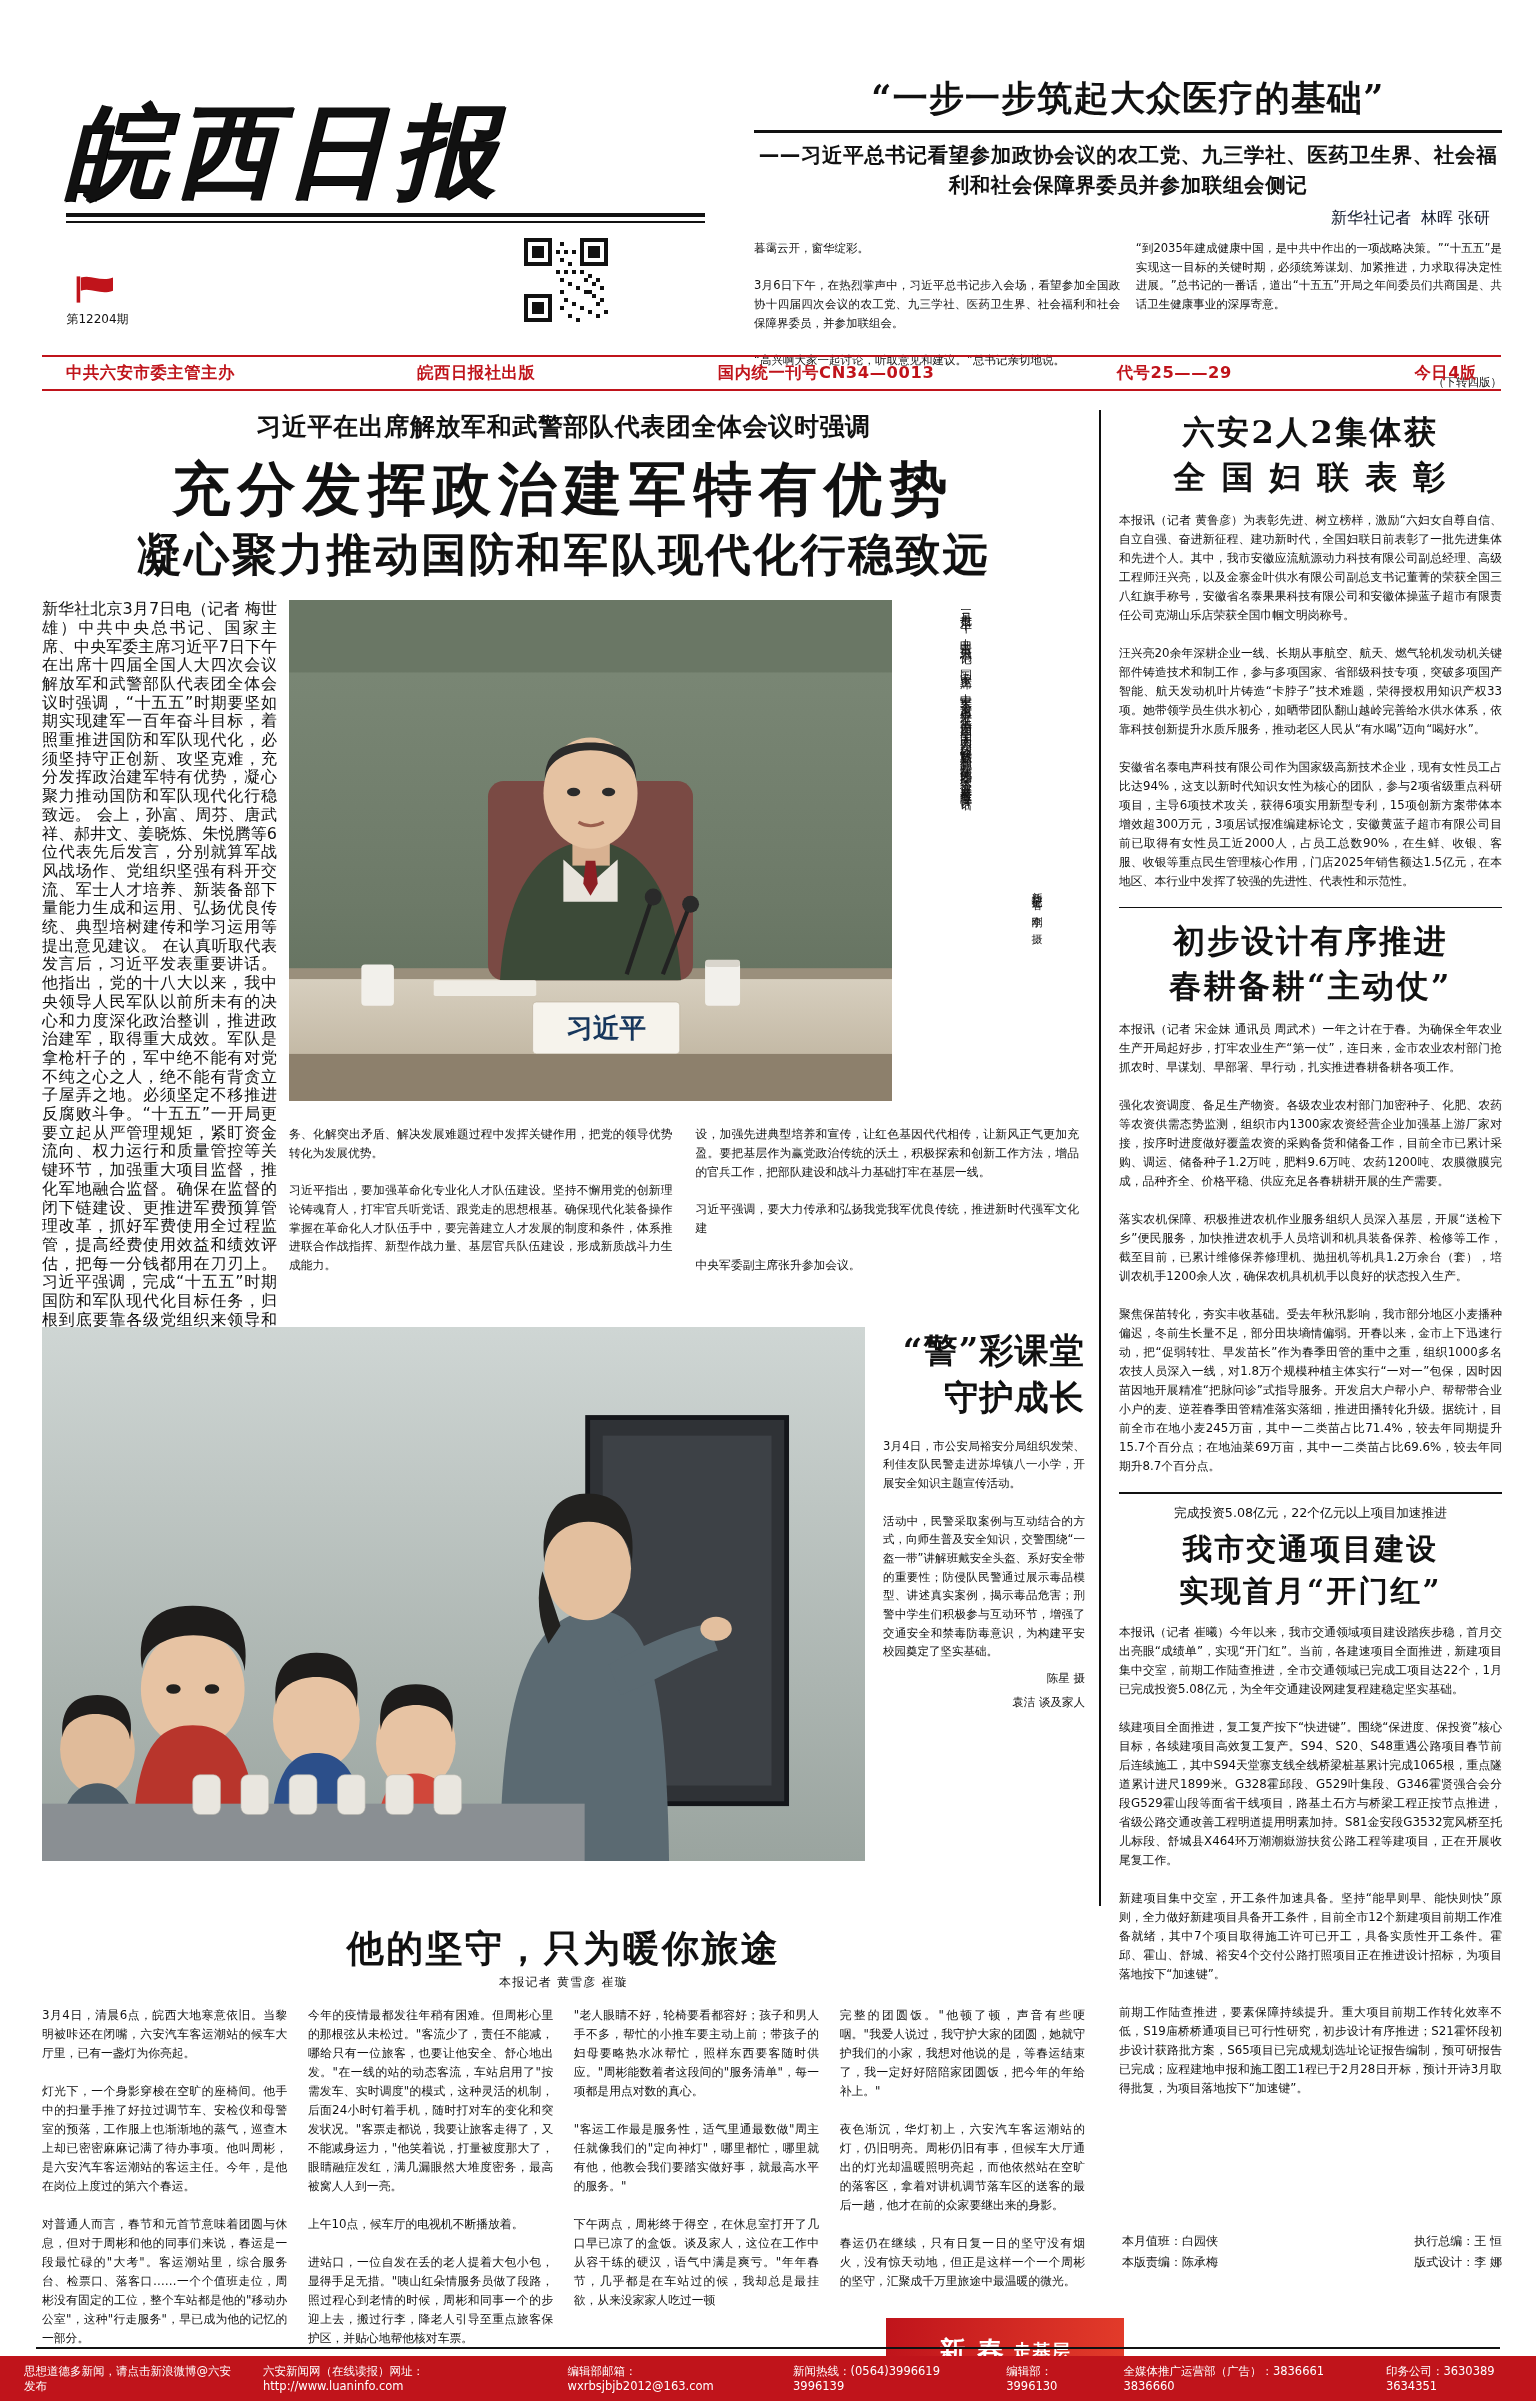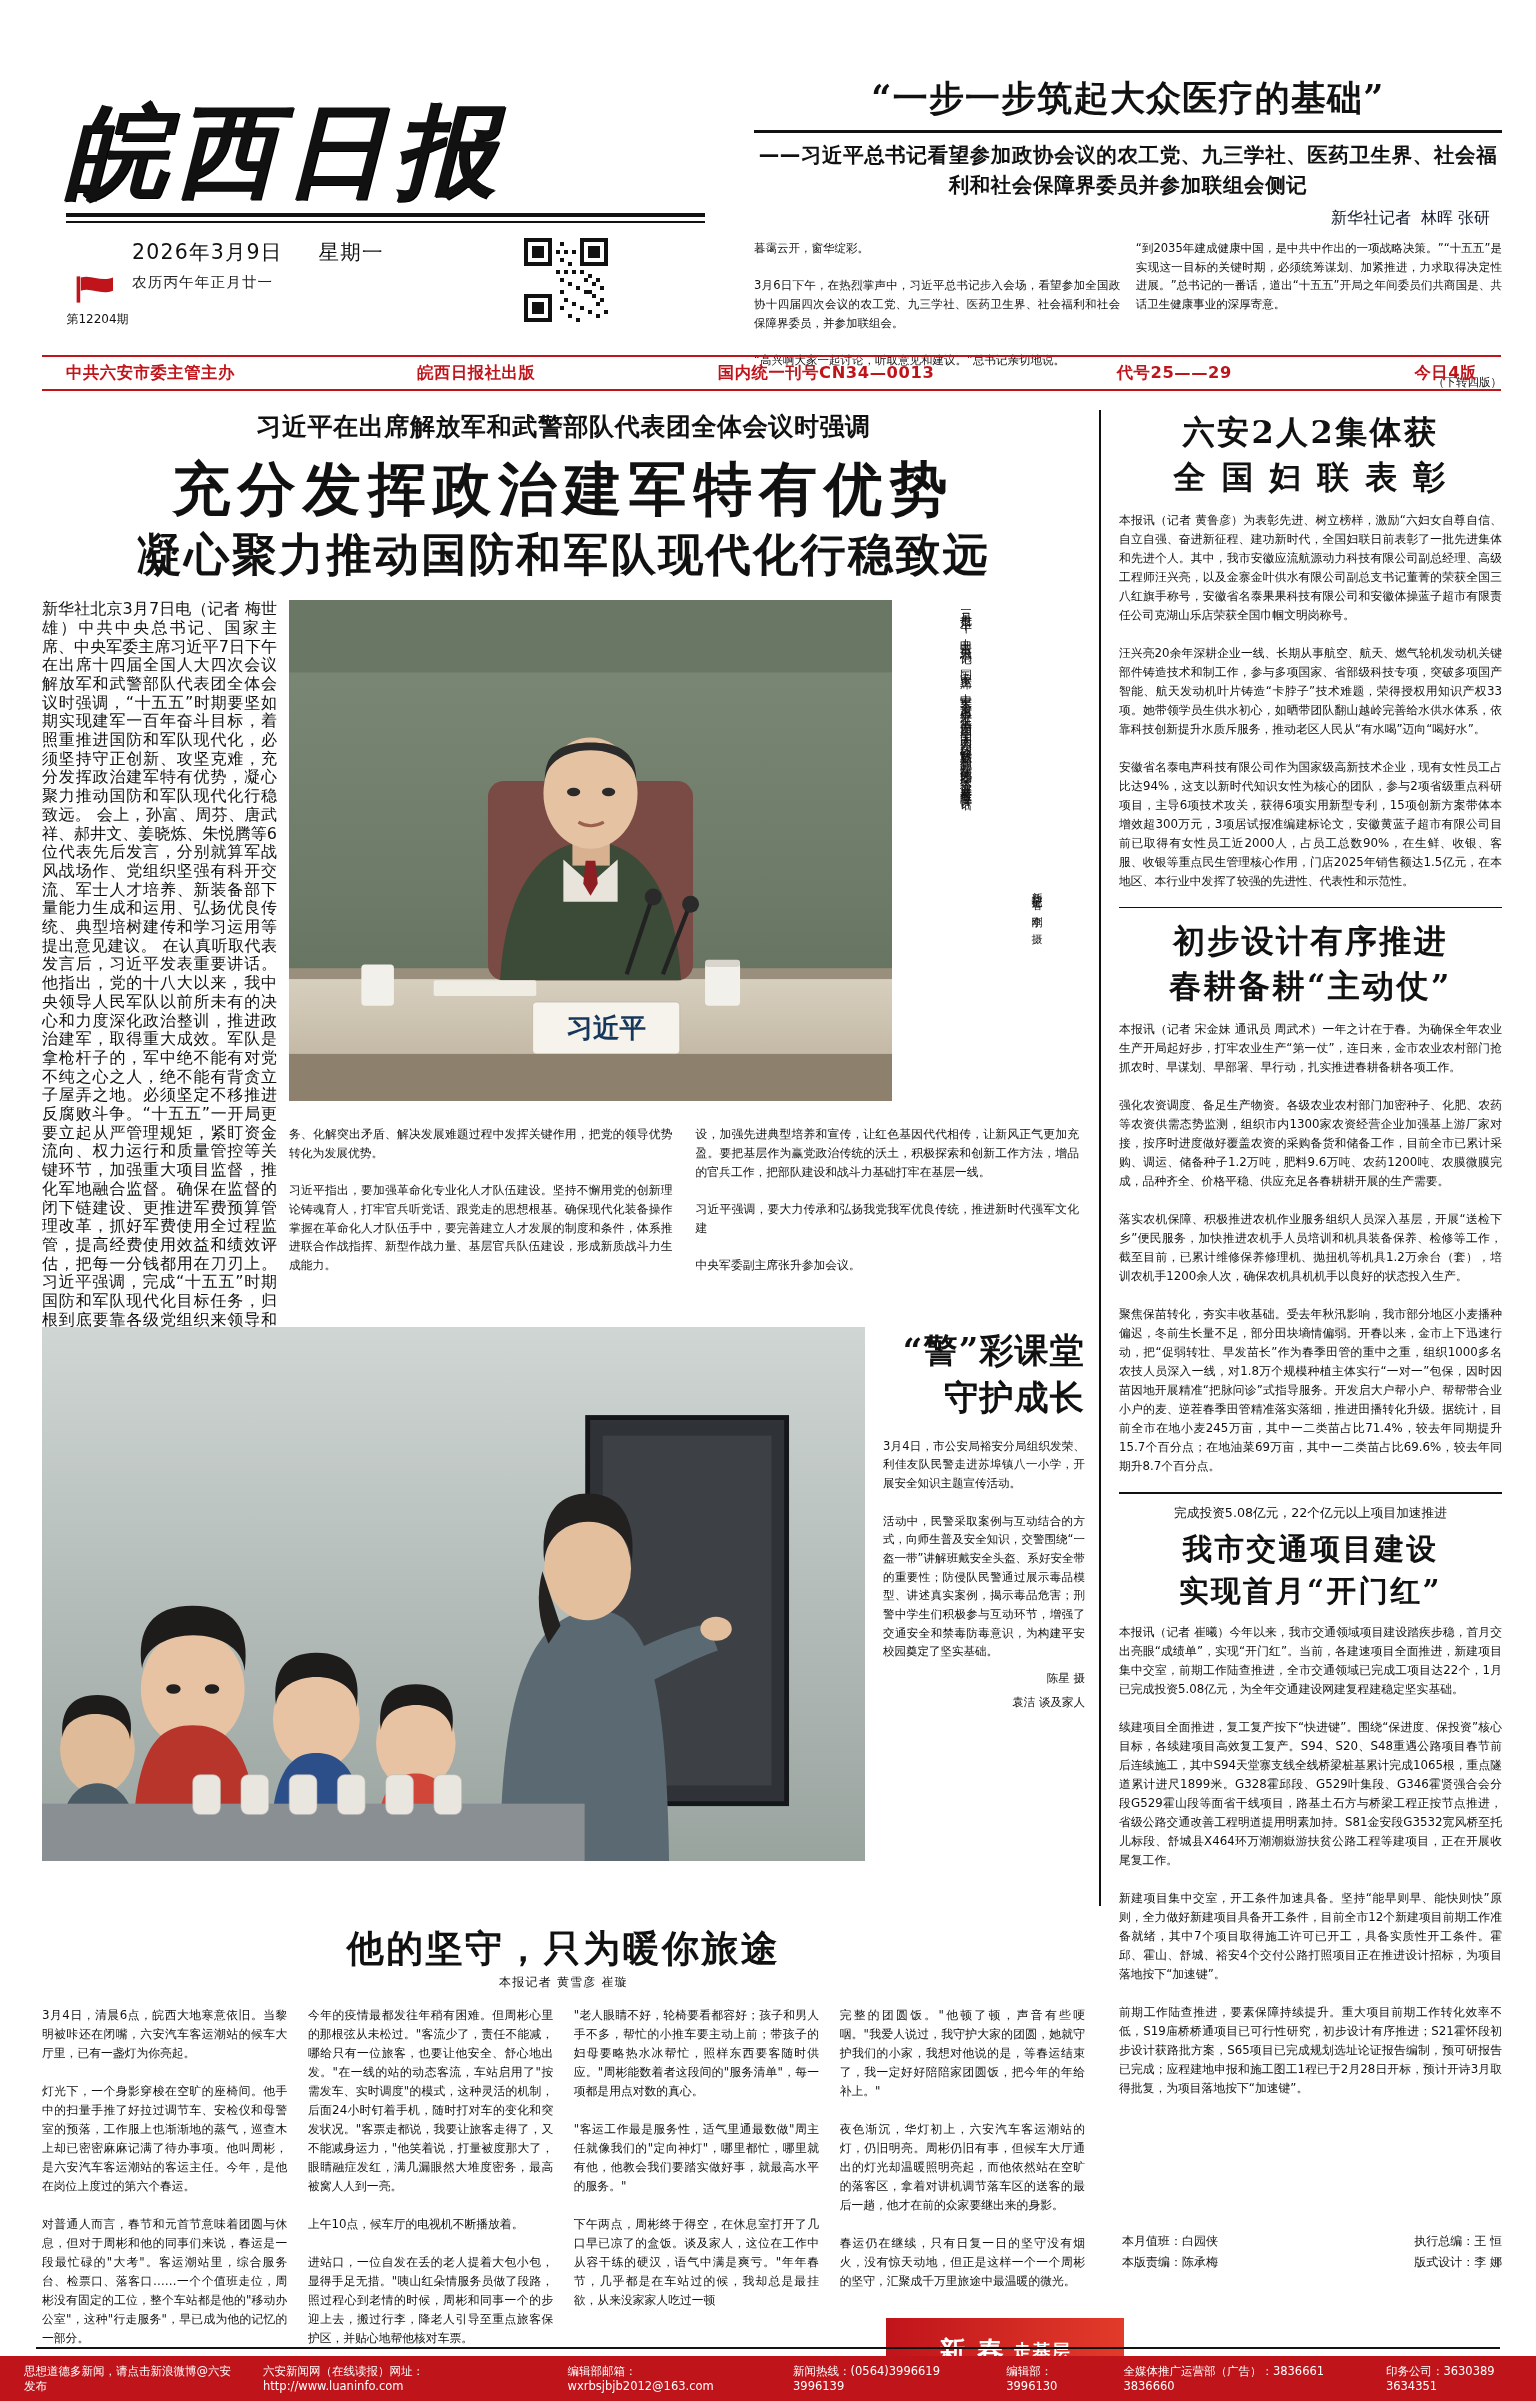--- a/index.html
+++ b/index.html
@@ -107,27 +107,20 @@
     <div class="logo-underline2"></div>
 
     <div class="issue">
       <svg class="flag" viewBox="0 0 72 52">
         <path d="M4 4 L4 48" stroke="#c0141b" stroke-width="6" fill="none"></path>
         <path d="M8 6 C26 0 40 14 62 6 L62 28 C40 36 26 22 8 28 Z" fill="#c0141b"></path>
       </svg>
       <div class="num">第12204期</div>
     </div>
 
-    <div class="dateblock">
-      <div class="dateline">
-        <span>2026年3月9日</span>
-        <span>星期一</span>
-      </div>
-      <div class="datesub">农历丙午年正月廿一</div>
-    </div>
 
     <div class="qr">
       <svg width="84" height="84" viewBox="0 0 21 21" shape-rendering="crispEdges">
         <rect width="21" height="21" fill="#fff"></rect>
         <g fill="#111">
           <rect x="0" y="0" width="7" height="1"></rect>
             <rect x="0" y="6" width="7" height="1"></rect>
           <rect x="0" y="0" width="1" height="7"></rect>
             <rect x="6" y="0" width="1" height="7"></rect>
           <rect x="2" y="2" width="3" height="3"></rect>

